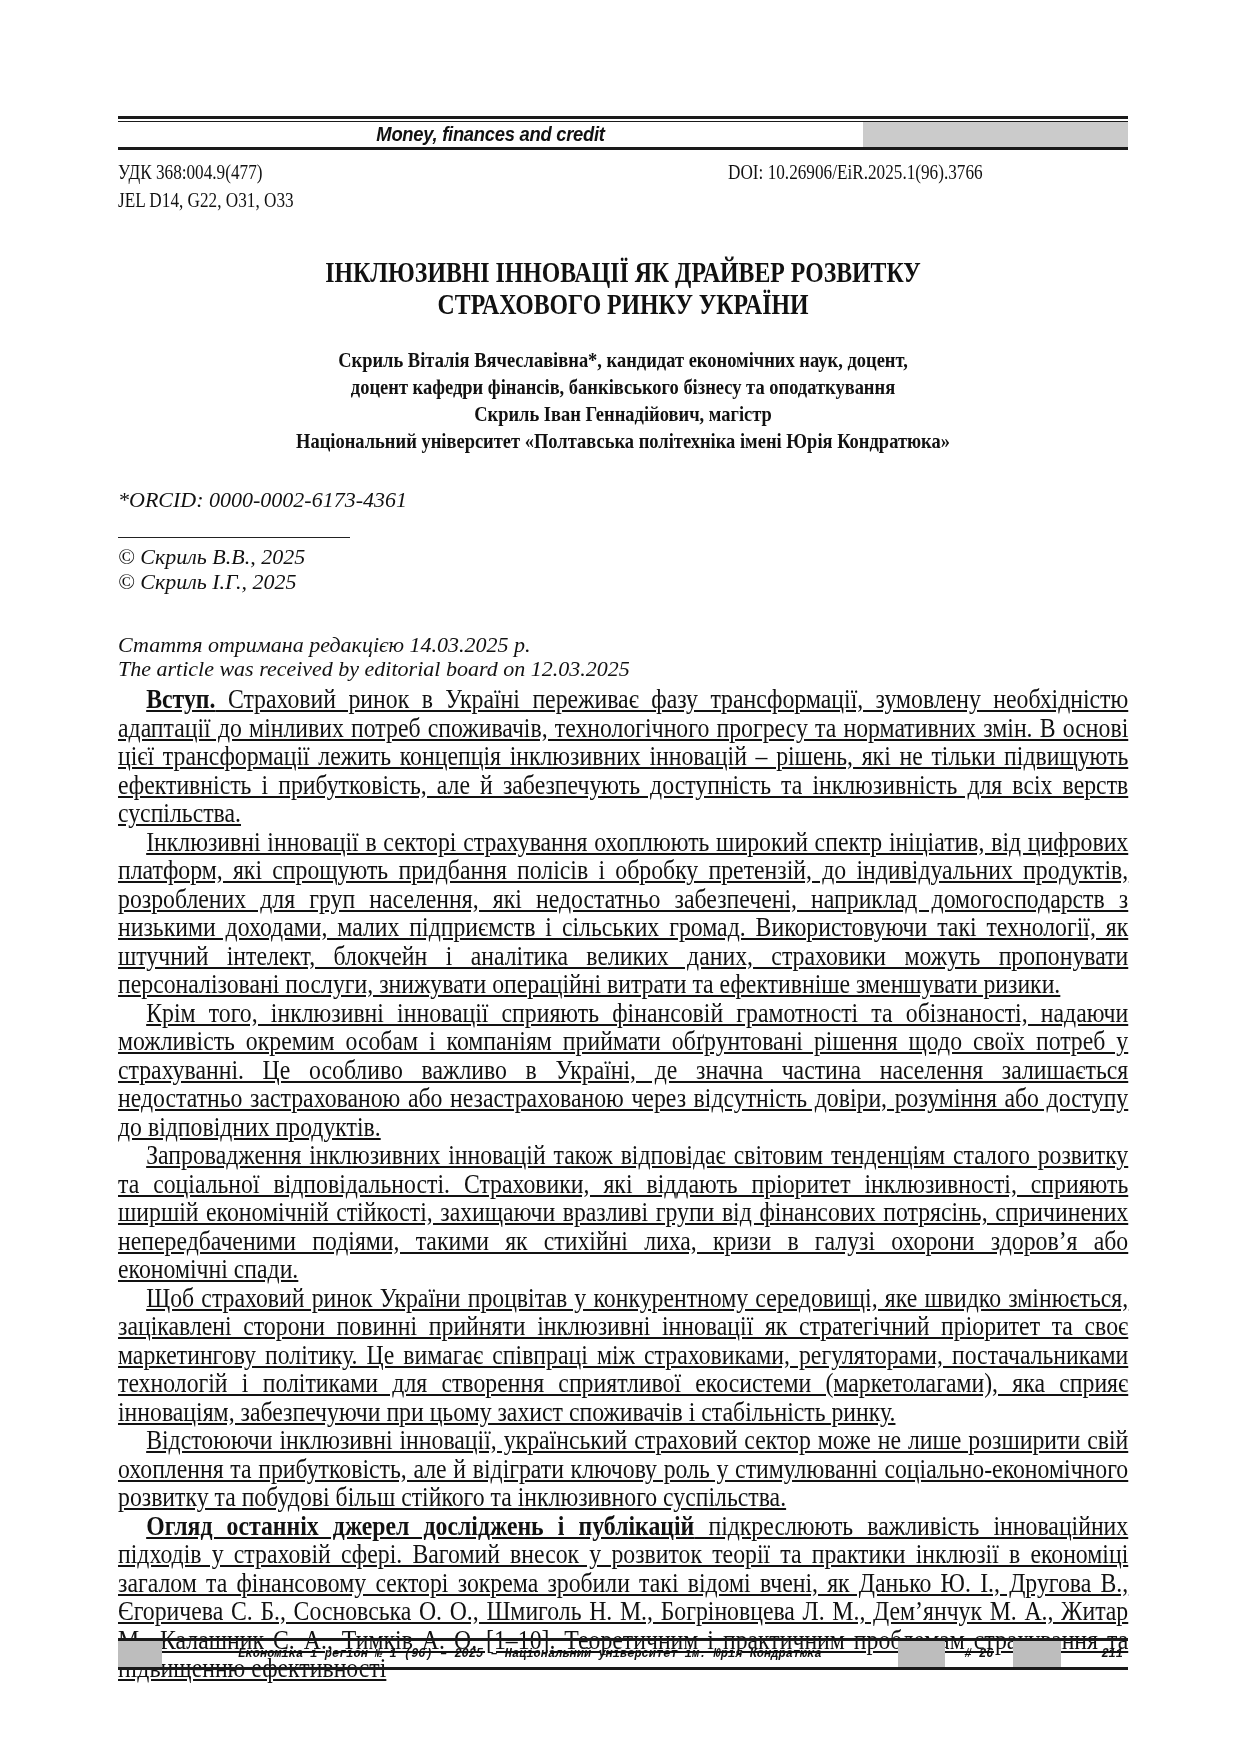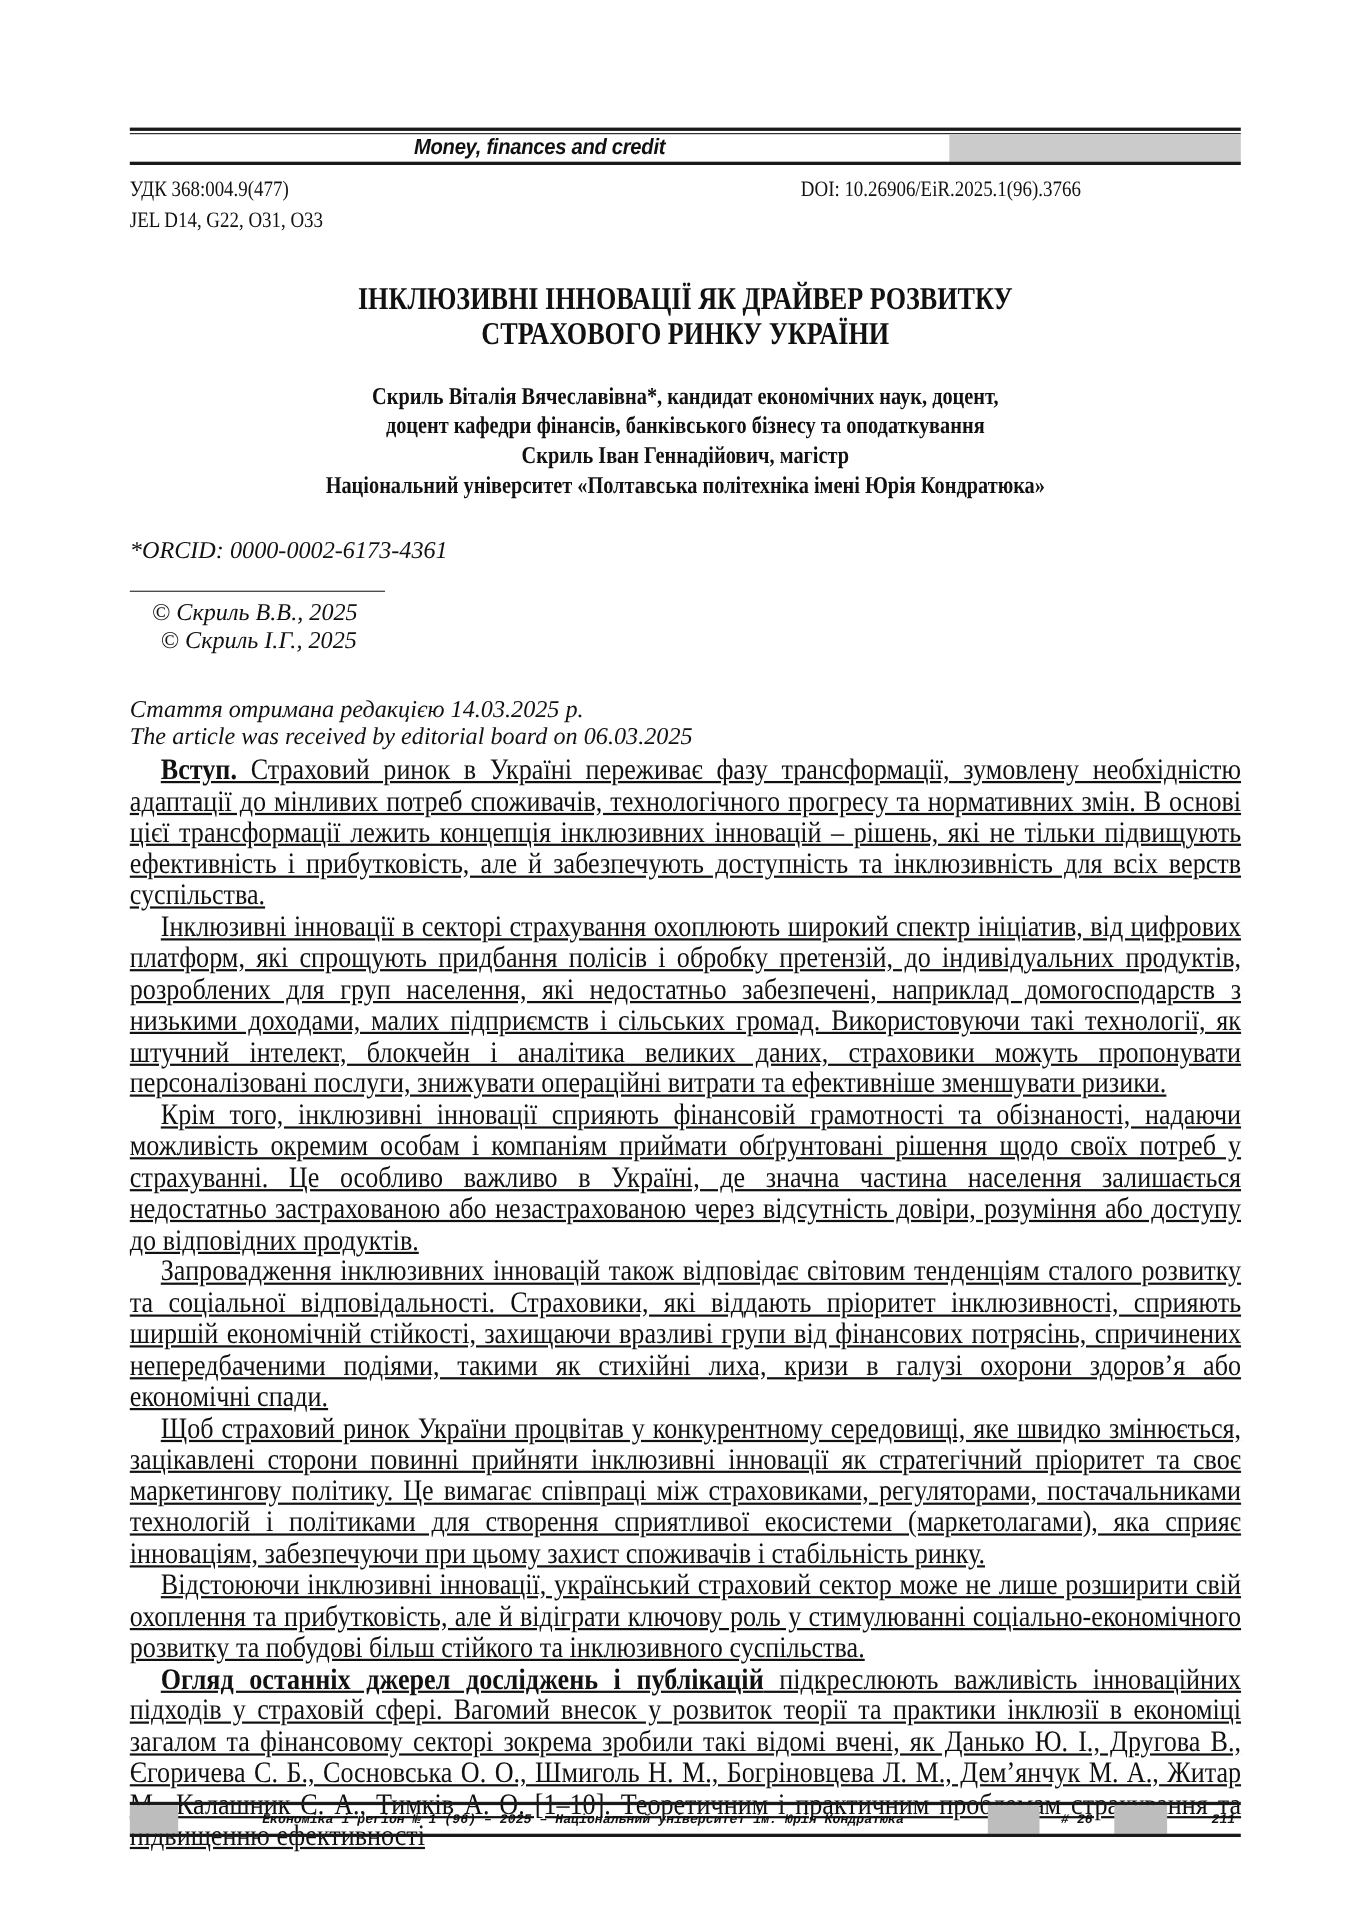--- a/index.html
+++ b/index.html
@@ -53,24 +53,24 @@
 <div class="abs title" style="top:256px;">ІНКЛЮЗИВНІ ІННОВАЦІЇ ЯК ДРАЙВЕР РОЗВИТКУ</div>
 <div class="abs title" style="top:288px;">СТРАХОВОГО РИНКУ УКРАЇНИ</div>
 
 <div class="abs authors" style="top:346px;">Скриль Віталія Вячеславівна*, кандидат економічних наук, доцент,</div>
 <div class="abs authors" style="top:373px;">доцент кафедри фінансів, банківського бізнесу та оподаткування</div>
 <div class="abs authors" style="top:400px;">Скриль Іван Геннадійович, магістр</div>
 <div class="abs authors" style="top:427px;">Національний університет «Полтавська політехніка імені Юрія Кондратюка»</div>
 
 <div class="abs ital" style="left:118px; top:488px;">*ORCID: 0000-0002-6173-4361</div>
 <div class="abs sep"></div>
-<div class="abs ital" style="left:118px; top:545px;margin-left:20px;">© Скриль В.В., 2025</div>
-<div class="abs ital" style="left:118px; top:570px;margin-left:28px;">© Скриль І.Г., 2025</div>
+<div class="abs ital" style="left:118px; top:545px;">© Скриль В.В., 2025</div>
+<div class="abs ital" style="left:118px; top:570px;">© Скриль І.Г., 2025</div>
 <div class="abs ital" style="left:118px; top:633px;">Стаття отримана редакцією 14.03.2025 р.</div>
-<div class="abs ital" style="left:118px; top:657px;">The article was received by editorial board on 06.03.2025</div>
+<div class="abs ital" style="left:118px; top:657px;">The article was received by editorial board on 12.03.2025</div>
 
 <div class="abs body">
   <div class="inner">
     <p><span class="b">Вступ.</span><span> Страховий ринок в Україні переживає фазу трансформації, зумовлену необхідністю адаптації до мінливих потреб споживачів, технологічного прогресу та нормативних змін. В основі цієї трансформації лежить концепція інклюзивних інновацій – рішень, які не тільки підвищують ефективність і прибутковість, але й забезпечують доступність та  інклюзивність для всіх верств суспільства.</span></p>
     <p>Інклюзивні інновації в секторі страхування охоплюють широкий спектр ініціатив, від цифрових платформ, які спрощують придбання полісів і обробку претензій, до індивідуальних продуктів, розроблених для груп населення, які недостатньо забезпечені, наприклад домогосподарств з низькими доходами, малих підприємств і сільських громад. Використовуючи такі технології, як штучний інтелект, блокчейн і аналітика великих даних, страховики можуть пропонувати персоналізовані послуги, знижувати операційні витрати та ефективніше зменшувати ризики.</p>
     <p>Крім того, інклюзивні інновації сприяють фінансовій грамотності та обізнаності, надаючи можливість окремим особам і компаніям приймати обґрунтовані рішення щодо своїх потреб у страхуванні. Це особливо важливо в Україні, де значна частина населення залишається недостатньо застрахованою або незастрахованою через відсутність довіри, розуміння або доступу до відповідних продуктів.</p>
     <p>Запровадження інклюзивних інновацій також відповідає світовим тенденціям сталого розвитку та соціальної відповідальності. Страховики, які віддають пріоритет інклюзивності, сприяють ширшій економічній стійкості, захищаючи вразливі групи від фінансових потрясінь, спричинених непередбаченими подіями, такими як стихійні лиха, кризи в галузі охорони здоров’я або економічні спади.</p>
     <p>Щоб страховий ринок України процвітав у конкурентному середовищі, яке швидко змінюється, зацікавлені сторони повинні прийняти інклюзивні інновації як стратегічний пріоритет та своє маркетингову політику. Це вимагає співпраці між страховиками, регуляторами, постачальниками технологій і політиками для створення сприятливої екосистеми (маркетолагами), яка сприяє інноваціям, забезпечуючи при цьому захист споживачів і стабільність ринку.</p>
     <p>Відстоюючи інклюзивні інновації, український страховий сектор може не лише розширити свій охоплення та прибутковість, але й відіграти ключову роль у стимулюванні соціально-економічного розвитку та побудові більш стійкого та інклюзивного суспільства.</p>
     <p><span class="b">Огляд останніх джерел досліджень і публікацій</span><span>  підкреслюють важливість інноваційних підходів у страховій сфері. Вагомий внесок у розвиток теорії та практики інклюзії в економіці загалом та фінансовому секторі зокрема зробили такі відомі вчені, як Данько Ю. І., Другова В., Єгоричева С. Б., Сосновська О. О., Шмиголь Н. М., Богріновцева Л. М., Дем’янчук М. А., Житар  М., Калашник С. А., Тимків А. О. [1–10]. Теоретичним і практичним проблемам страхування та підвищенню ефективності</span></p>

